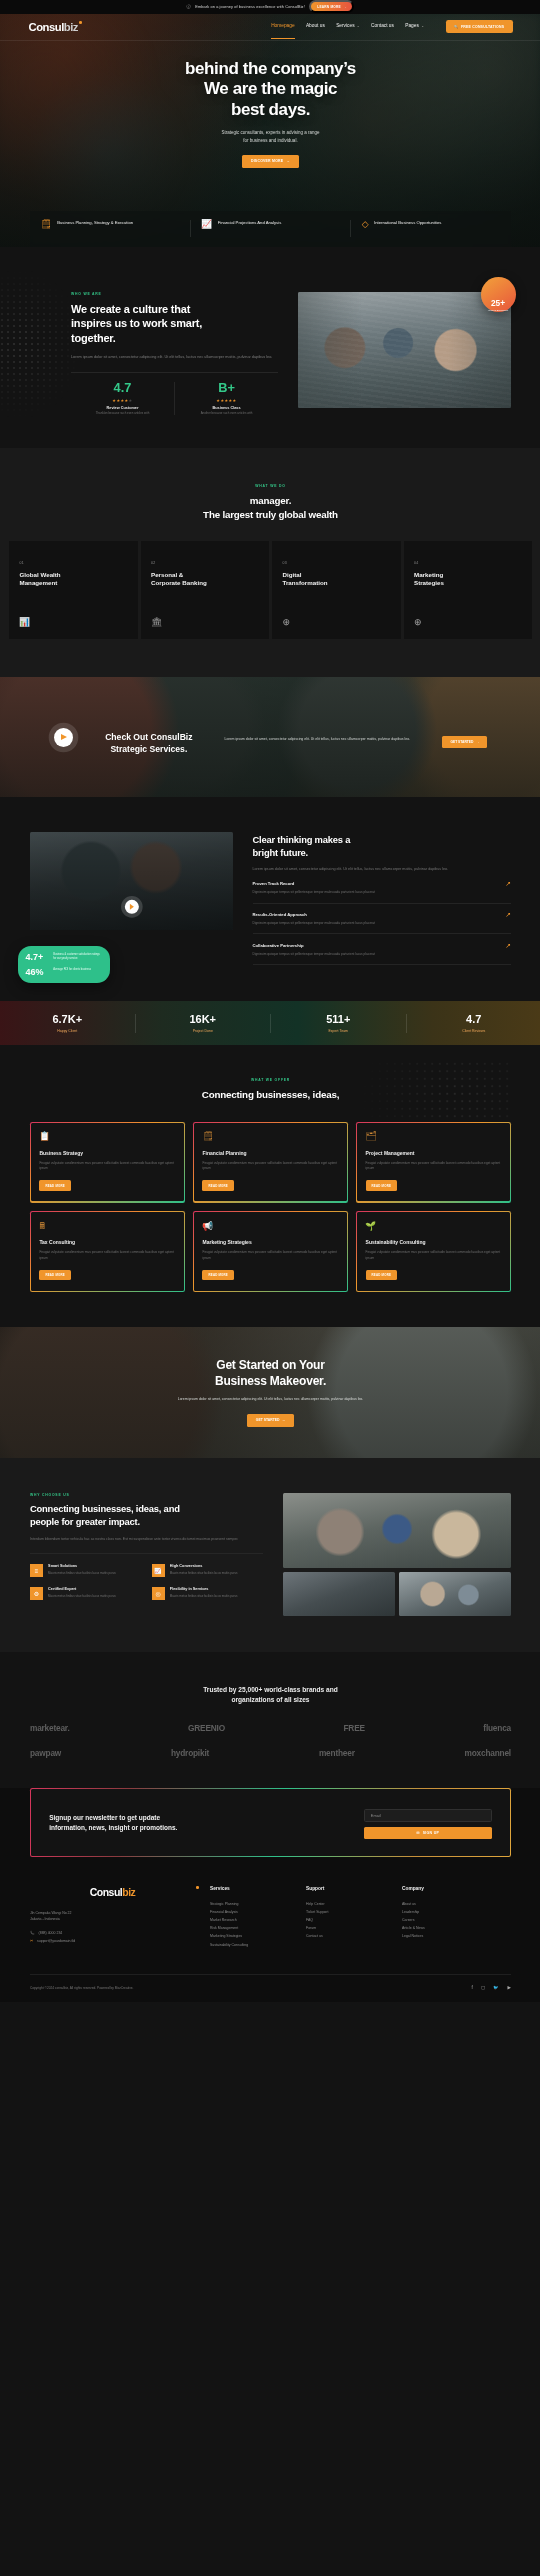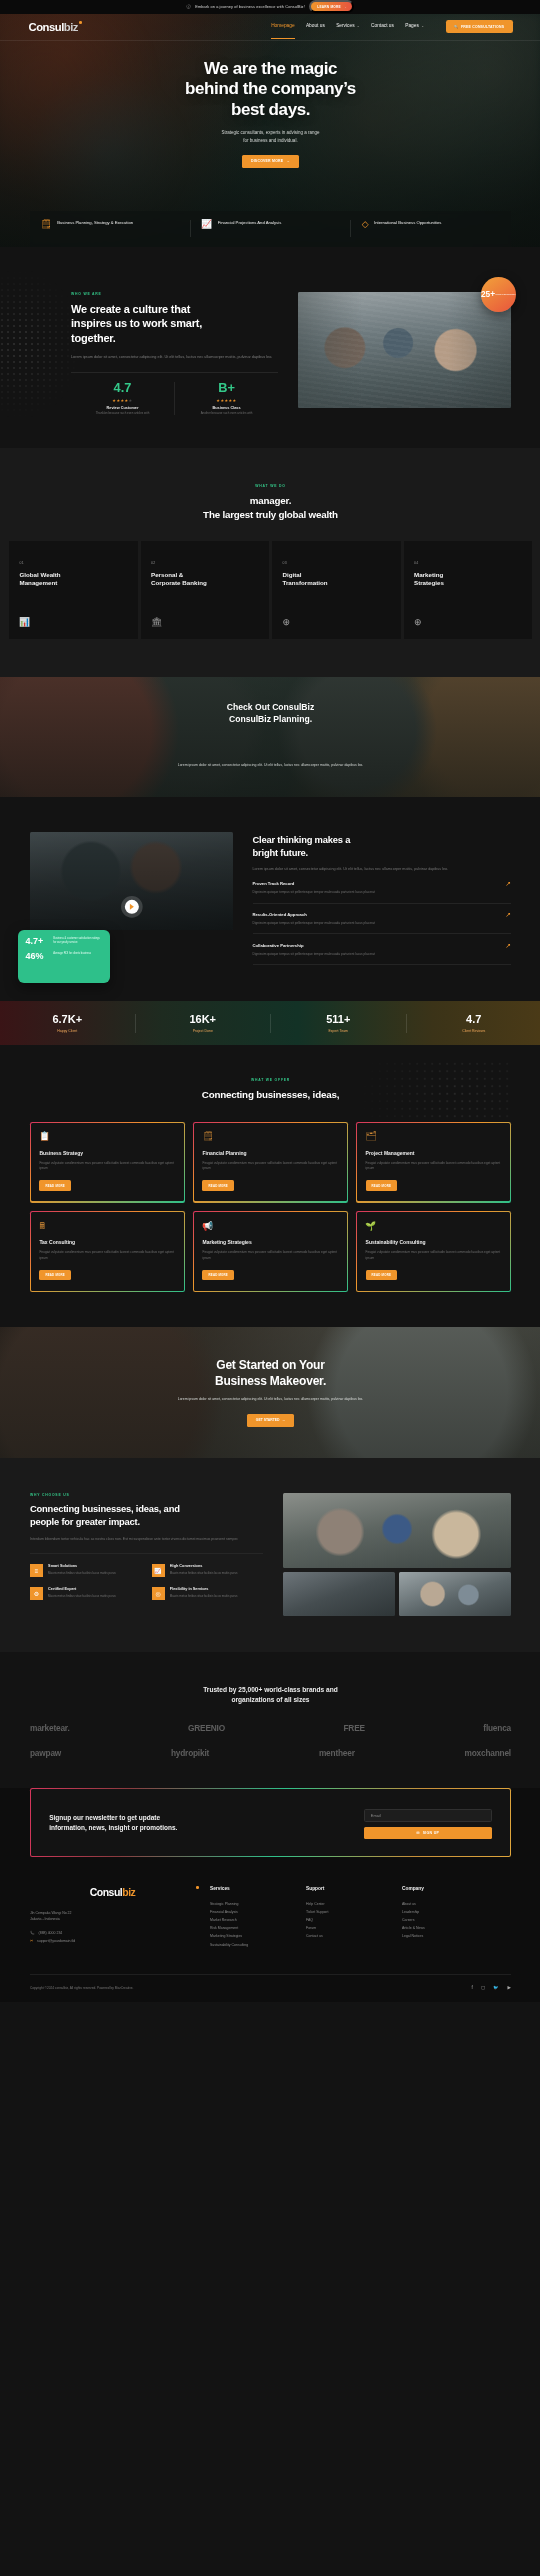--- a/index.html
+++ b/index.html
@@ -149,21 +149,21 @@
   }
   .photo::after{
     content:""; position:absolute; inset:0;
     background:
       linear-gradient(90deg, rgba(60,70,70,.45), transparent 30%, transparent 70%, rgba(50,60,60,.4)),
       repeating-linear-gradient(8deg, rgba(255,255,255,.035) 0 2.3px, transparent 2.3px 5.3px);
   }
   .badge25 {
     position:absolute; right:-4.5px; top:-15px; width:35px; height:35px;
     border-radius:50%; background:linear-gradient(145deg,#f2a23a,#e8543c);
-    display:flex; flex-direction:row; align-items:center; justify-content:flex-end;
+    display:flex; flex-direction:column; align-items:center; justify-content:flex-end;
     color:#fff; box-shadow:0 3px 10.5px rgba(0,0,0,.45); z-index:4;
   }
   .badge25 .n { font-size:8.3px; font-weight:800; line-height:1; }
   .badge25 .t { font-size:2.3px; margin-top:1.5px; text-align:center; line-height:1.25; }
 
   
   .whatwedo { background:#1a1a1a; padding:36px 0 38px; }
   .center-head { text-align:center; }
   .center-head h2 {
     font-size:9.8px; line-height:1.4; font-weight:700; letter-spacing:-0.2px;
@@ -188,21 +188,21 @@
       radial-gradient(circle at 66% 44%, #4b5550 0 16%, transparent 22%),
       radial-gradient(circle at 92% 40%, #8a6a45 0 14%, transparent 20%),
       linear-gradient(105deg,#6d3e34 0%,#3e4a44 30%,#35443e 55%,#7d6443 85%,#a07c4a 100%);
   }
   .video::after {
     content:""; position:absolute; inset:0;
     background:linear-gradient(180deg, rgba(12,16,14,.45), rgba(12,16,14,.72));
   }
   .video-inner {
     position:relative; z-index:3; height:100%; display:flex;
-    flex-direction:column; align-items:center; justify-content:center;gap:32px;
+    flex-direction:row; align-items:center; justify-content:center;gap:32px;
   }
   .play {
     width:19.5px; height:19.5px; border-radius:50%; background:#fff;
     display:flex; align-items:center; justify-content:center;
     box-shadow:0 0 0 5.3px rgba(255,255,255,.13);
     cursor:pointer;
   }
   .play .tri {
     width:0; height:0; border-left:6px solid #f0952b;
     border-top:3.8px solid transparent; border-bottom:3.8px solid transparent;
@@ -239,25 +239,25 @@
     width:14.3px; height:14.3px; border-radius:50%; background:#fff;
     display:flex; align-items:center; justify-content:center;
     box-shadow:0 0 0 3.8px rgba(255,255,255,.16); cursor:pointer; z-index:3;
   }
   .clear-play .tri {
     width:0; height:0; border-left:4.5px solid #f0952b;
     border-top:3px solid transparent; border-bottom:3px solid transparent; margin-left:1.1px;
   }
   .float-card {
     position:absolute; left:-12px; bottom:-18px; width:92px;
-    background:#2ec08a; border-radius:6px; padding:6.8px 7.5px; z-index:4;
+    background:#2ec08a; border-radius:13px; padding:6.8px 7.5px; z-index:4;
     box-shadow:0 4.5px 13.5px rgba(0,0,0,.4);
   }
   .float-row { display:flex; align-items:flex-start; gap:5.3px; margin-bottom:5.3px; }
-  .float-row:last-child { margin-bottom:16px; }
+  .float-row:last-child { margin-bottom:0; }
   .float-row .v { font-size:9px; font-weight:800; color:#fff; line-height:1; width:22.5px; }
   .float-row .d { font-size:2.6px; color:#e6fff4; line-height:1.5; flex:1; }
 
   .clear-right { flex:1; padding-top:1.5px; }
   .clear-right h2 { font-size:9.4px; line-height:1.36; font-weight:700; letter-spacing:-0.2px; }
   .clear-right .lead { margin-top:6.8px; font-size:3.7px; color:#757575; line-height:1.75; }
   .acc-item {
     border-bottom:0.8px solid #242424; padding:8.3px 0 7.5px;
     display:flex; align-items:flex-start; gap:7.5px; cursor:pointer;
   }
@@ -464,22 +464,22 @@
           </a>
         <button class="cta-top">
           <span>🔍</span>
           <span>FREE CONSULTATIONS</span>
         </button>
       </div>
     </nav>
 
     <div class="hero-inner">
       <h1>
+        <div>behind the company’s</div>
         <div>We are the magic</div>
-        <div>behind the company’s</div>
         <div>best days.</div>
       </h1>
       <p>
         <span>Strategic consultants, experts in advising a range</span><br>
         <span>for business and individual.</span>
       </p>
       <button class="disc">
         <span>DISCOVER MORE</span>
         <span>→</span>
       </button>
@@ -579,21 +579,21 @@
     </div>
   </section>
 
   <section class="video">
     <div class="video-inner">
       <div class="play">
           <div class="tri"></div>
         </div>
       <h2>
         <div>Check Out ConsulBiz</div>
-        <div>ConsulBiz Planning.</div>
+        <div>Strategic Services.</div>
       </h2>
       <p>Lorem ipsum dolor sit amet, consectetur adipiscing elit. Ut elit tellus, luctus nec ullamcorper mattis, pulvinar dapibus leo.</p>
       <button class="go">
         <span>GET STARTED</span>
         <span>→</span>
       </button>
     </div>
   </section>
 
   <section class="clear">

